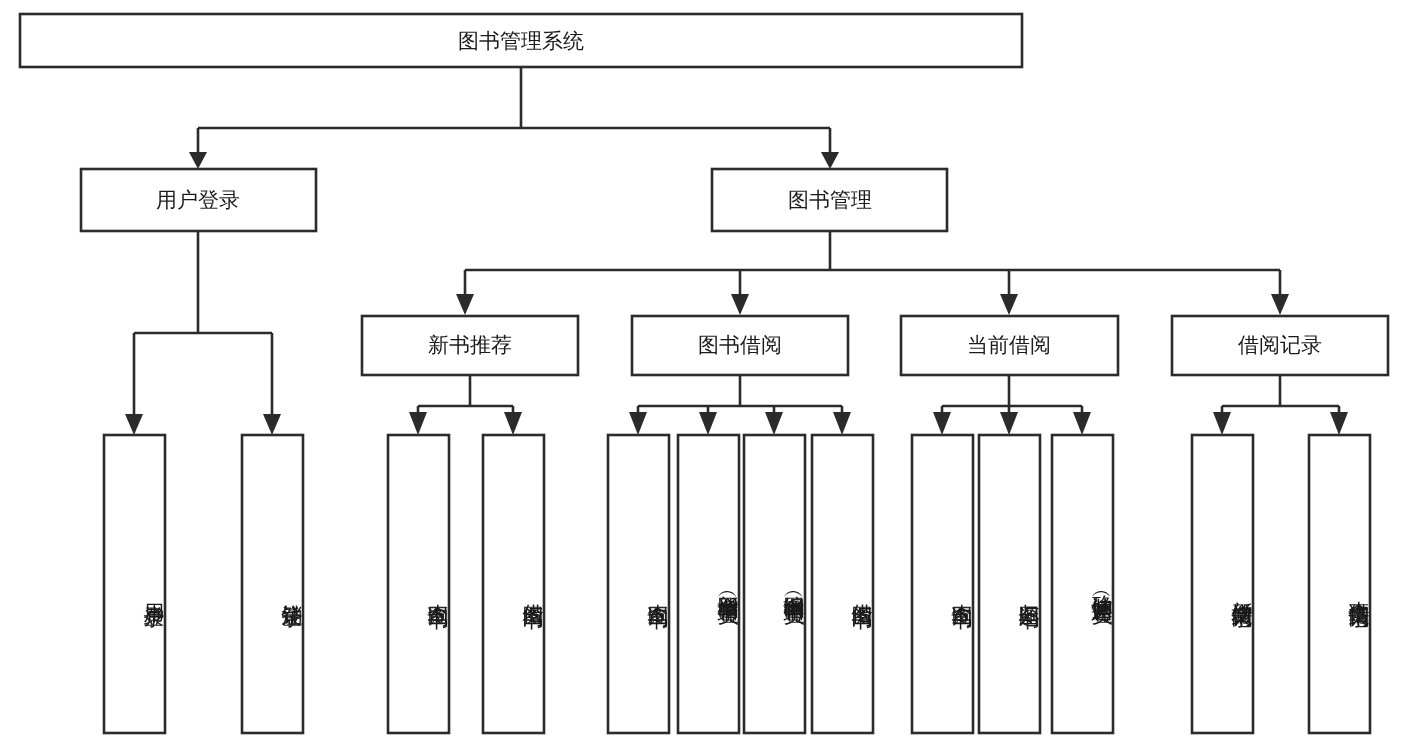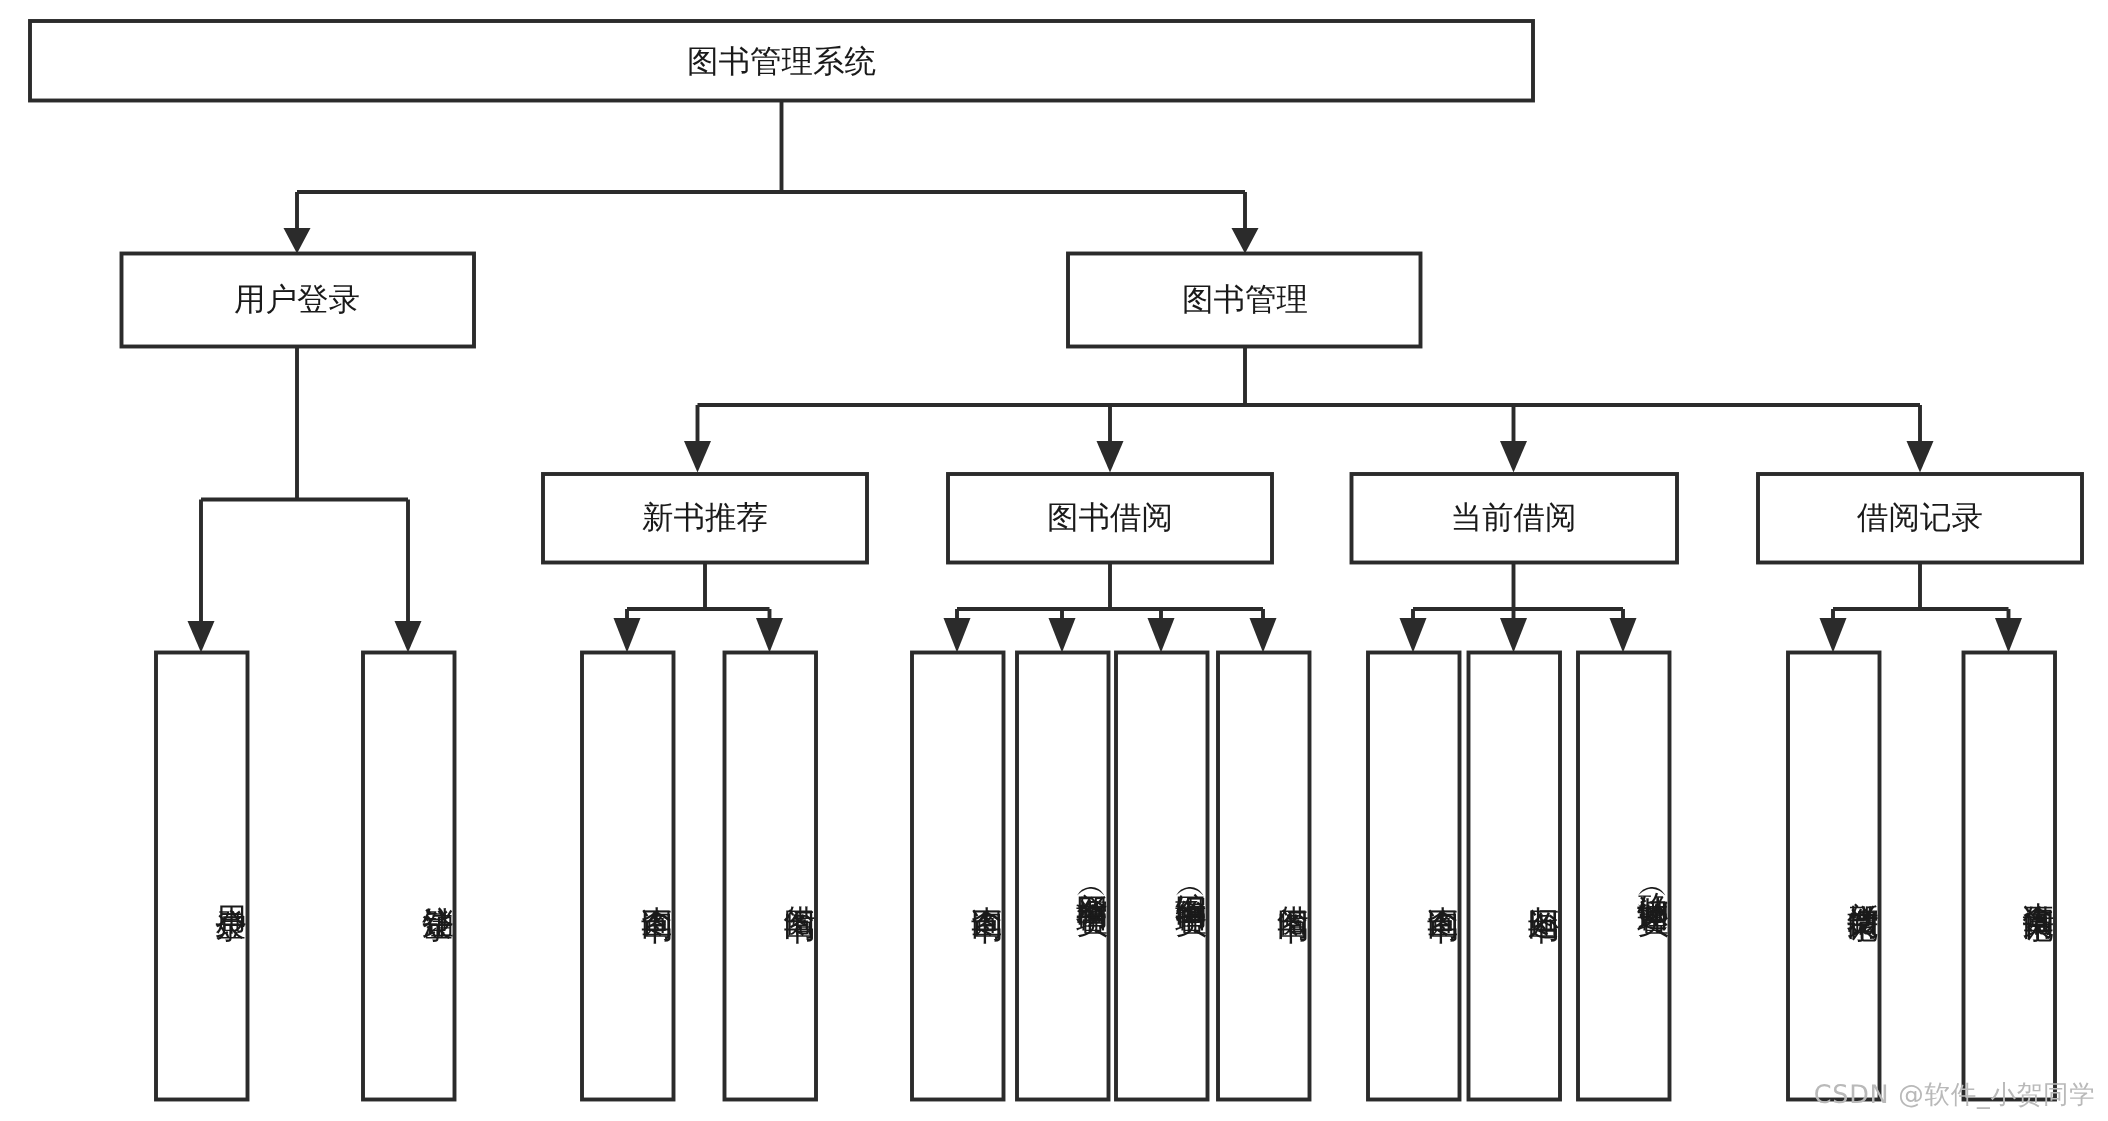--- a/index.html
+++ b/index.html
@@ -205,15 +205,14 @@
   <div class="leaf-label" style="left:912px; top:455px; width:61px; height:270px;">查询图书</div>
 
   <div class="leaf-label" style="left:979px; top:455px; width:61px; height:270px;">归还图书</div>
 
   <div class="leaf-label" style="left:1052px; top:440px; width:61px; height:290px;">确认归还（管理员）</div>
 
   <div class="leaf-label" style="left:1192px; top:448px; width:61px; height:280px;">新增借阅记录</div>
 
   <div class="leaf-label" style="left:1309px; top:448px; width:61px; height:280px;">查询借阅记录</div>
 
-  <div class="watermark">CSDN @软件_小贺同学</div>
 
 </div>
 
 </body></html>

